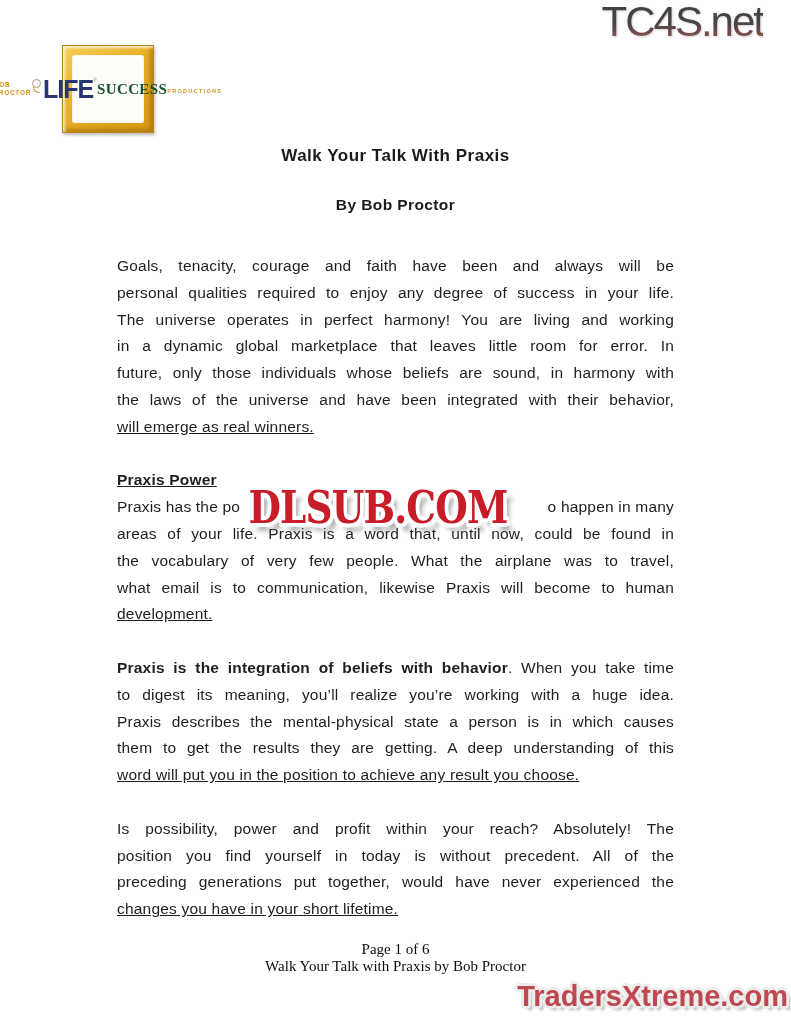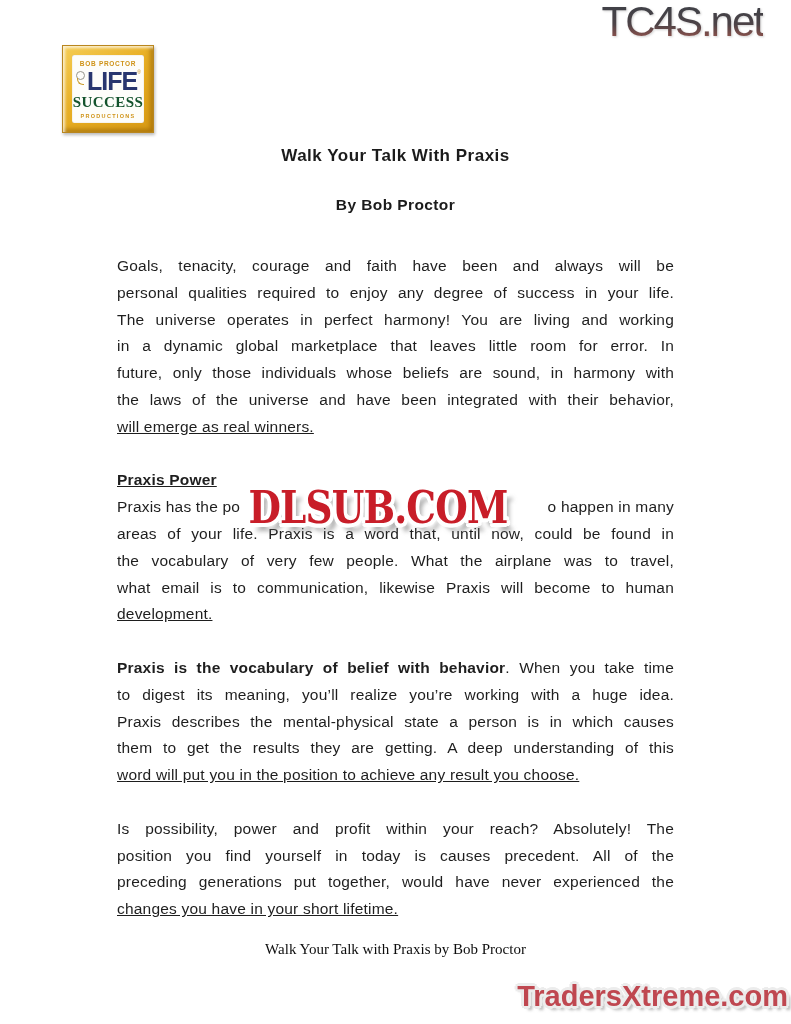--- a/index.html
+++ b/index.html
@@ -15,21 +15,21 @@
         filter:drop-shadow(1px 1px 1px rgba(0,0,0,0.18));}
 
   
   .logo-frame{position:absolute;left:62px;top:45px;width:90px;height:86px;
         background:linear-gradient(145deg,#f5cd55 0%,#e8af24 45%,#d89a14 100%);
         border:1px solid #b9861e;
         box-shadow:inset 2px 2px 3px rgba(255,255,255,.75),
                    inset -3px -3px 4px rgba(133,85,0,.5),
                    1px 2px 3px rgba(0,0,0,.28);}
   .logo-panel{position:absolute;left:9px;top:9px;right:9px;bottom:9px;background:#fdfdfa;
-        border-radius:2px;display:flex;flex-direction:column;align-items:center;
+        border-radius:2px;display:flex;flex-direction:row;align-items:center;
         justify-content:center;box-shadow:inset 0 0 1px rgba(120,80,0,.5);}
   .logo-top{font-size:6.5px;font-weight:bold;color:#cf9318;letter-spacing:.7px;line-height:8px;}
   .logo-main-row{display:flex;align-items:flex-start;line-height:1;margin-top:1px;}
   .logo-glyph{width:11px;height:16px;position:relative;margin-right:1px;}
   .logo-glyph:before{content:"";position:absolute;left:1px;top:2px;width:7px;height:7px;
         border:1.5px solid #97978e;border-radius:50%;}
   .logo-glyph:after{content:"";position:absolute;left:2px;top:9px;width:6px;height:6px;
         border-bottom:1.5px solid #c99b2a;border-left:1.5px solid #c99b2a;border-radius:0 0 0 6px;}
   .logo-main{font-size:25px;font-weight:900;color:#28366f;letter-spacing:-1px;}
   .logo-reg{font-size:5px;color:#cf9318;margin-top:1px;}
@@ -119,36 +119,37 @@
         <span>o happen in many</span>
       </div>
       <div class="jl">areas of your life.  Praxis is a word that, until now, could be found in</div>
       <div class="jl">the vocabulary of very few people. What the airplane was to travel,</div>
       <div class="jl">what email is to communication, likewise Praxis will become to human</div>
       <div class="ll">development.</div>
     </div>
 
     <div class="para">
       <div class="jl">
-        <span class="bold">Praxis is the vocabulary of belief with behavior</span><span>. When you take time</span>
+        <span class="bold">Praxis is the integration of beliefs with behavior</span><span>. When you take time</span>
       </div>
       <div class="jl">to digest its meaning, you’ll realize you’re working with a huge idea.</div>
       <div class="jl">Praxis describes the mental-physical state a person is in which causes</div>
       <div class="jl">them to get the results they are getting. A deep understanding of this</div>
       <div class="ll">word will put you in the position to achieve any result you choose.</div>
     </div>
 
     <div class="para">
       <div class="jl">Is possibility, power and profit within your reach?  Absolutely!  The</div>
-      <div class="jl">position you find yourself in today is causes precedent. All of the</div>
+      <div class="jl">position you find yourself in today is without precedent. All of the</div>
       <div class="jl">preceding generations put together, would have never experienced the</div>
       <div class="ll">changes you have in your short lifetime.</div>
     </div>
 
   </div>
 
   <div class="footer">
+    <div>Page 1 of 6</div>
     <div>Walk Your Talk with Praxis by Bob Proctor</div>
   </div>
 
   <div class="traders">TradersXtreme.com</div>
 
 </div>
 
 </body></html>

